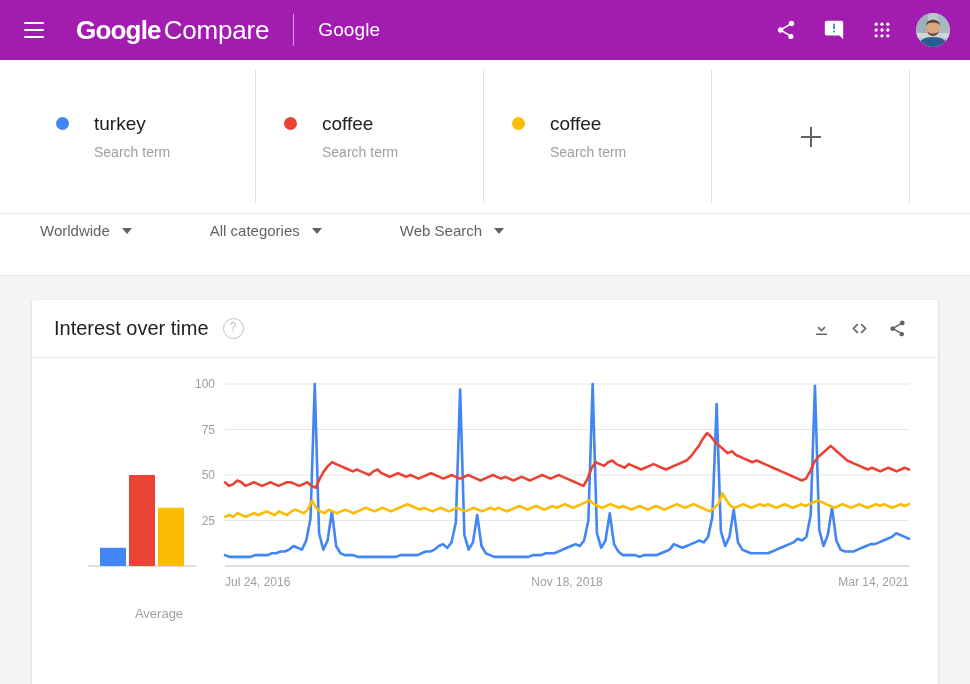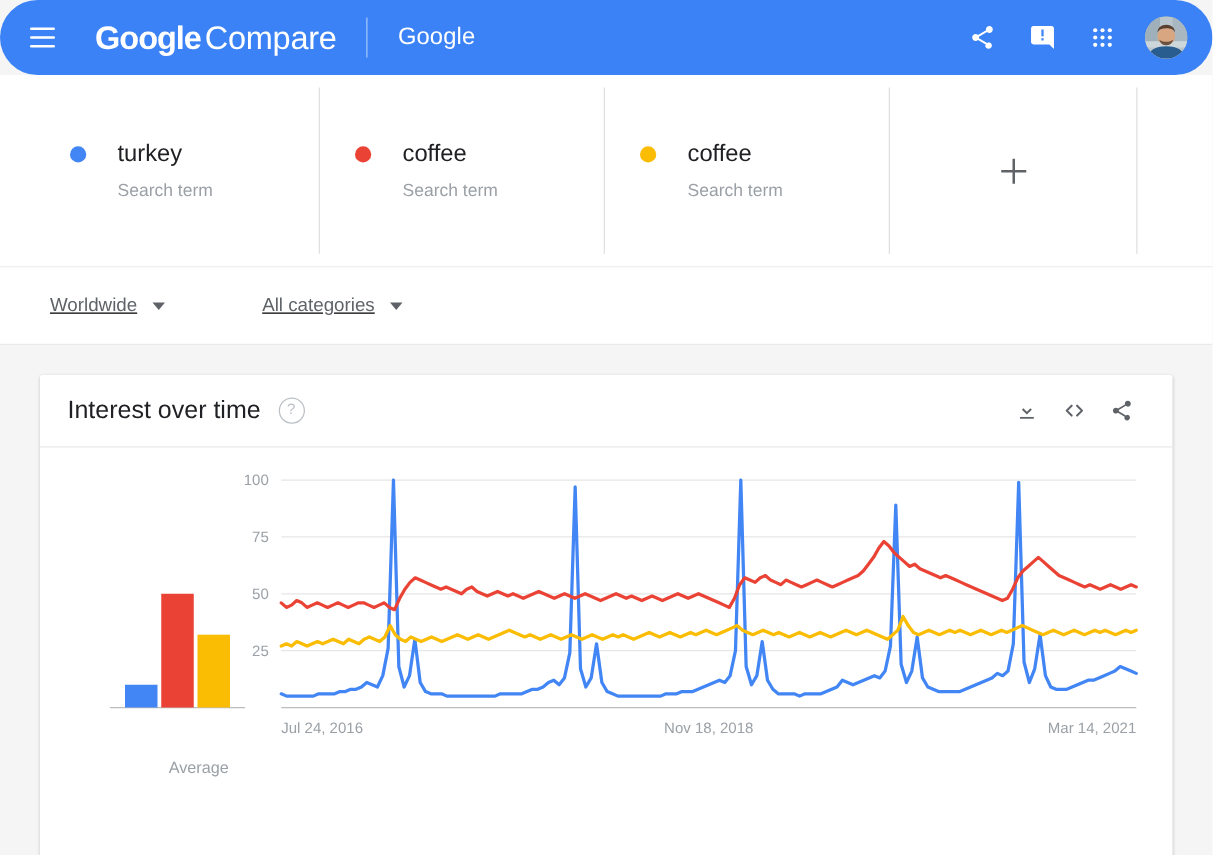--- a/index.html
+++ b/index.html
@@ -11,26 +11,25 @@
     height: 684px;
     background: #f5f5f5;
     font-family: "Liberation Sans", sans-serif;
     overflow: hidden;
     -webkit-font-smoothing: antialiased;
   }
 
   
   .header {
     height: 60px;
-    background: #3b82f6;
+    background: #a21caf;
     display: flex;
     align-items: center;
     padding: 0 20px 0 16px;
     box-sizing: border-box;
-    border-radius: 30px;
   }
   .hamburger {
     width: 36px;
     height: 36px;
     display: flex;
     flex-direction: column;
     justify-content: center;
     align-items: center;
     gap: 5px;
     cursor: pointer;
@@ -165,25 +164,24 @@
   }
   .plus::before { left: 0; top: 9px; width: 20px; height: 2px; }
   .plus::after  { top: 0; left: 9px; height: 20px; width: 2px; }
   .add-tail { flex: 0 0 32px; }
 
   
   .filter-bar {
     background: #ffffff;
     height: 62px;
     display: flex;
-    align-items: center;
+    align-items: flex-start;
     padding: 0 28px;
     box-sizing: border-box;
     border-bottom: 1px solid #e8eaed;
-    text-decoration: underline;
   }
   .filter {
     display: flex;
     align-items: center;
     cursor: pointer;
     margin-right: 16px;
     padding: 8px 12px;
     border-radius: 4px;
   }
   .filter-label {
@@ -369,20 +367,24 @@
   </div>
 </div>
 
 <div class="filter-bar">
   <div class="filter">
     <span class="filter-label">Worldwide</span>
     <span class="caret"></span>
   </div>
   <div class="filter" style="margin-left:38px">
     <span class="filter-label">All categories</span>
+    <span class="caret"></span>
+  </div>
+  <div class="filter" style="margin-left:38px">
+    <span class="filter-label">Web Search</span>
     <span class="caret"></span>
   </div>
 </div>
 
 <div class="main">
   <div class="card">
 
     <div class="card-head">
       <span class="card-title">Interest over time</span>
       <span class="help-icon">?</span>

